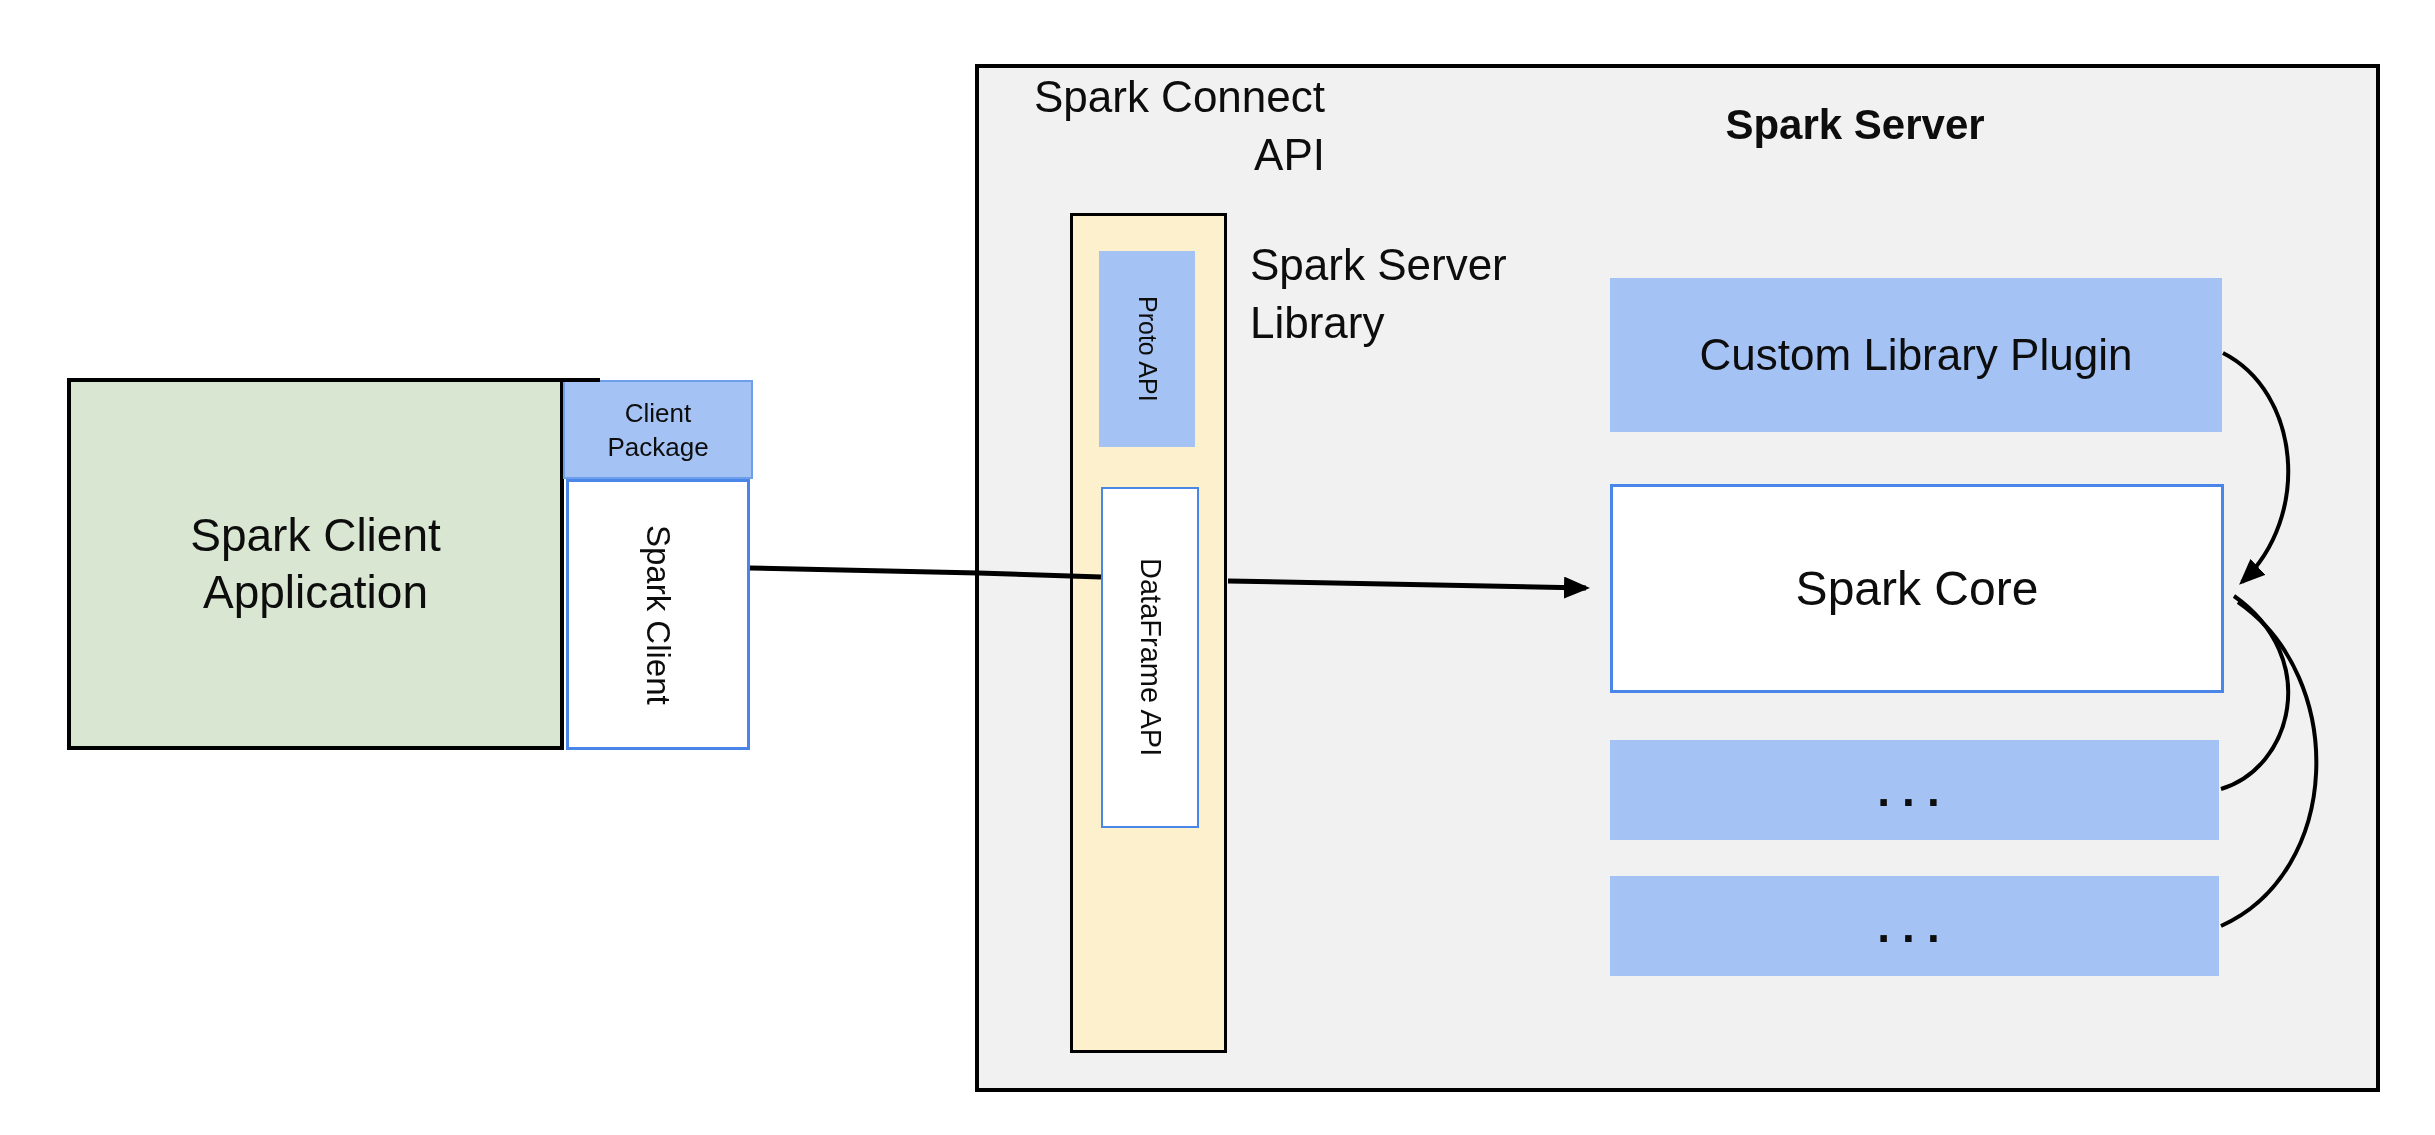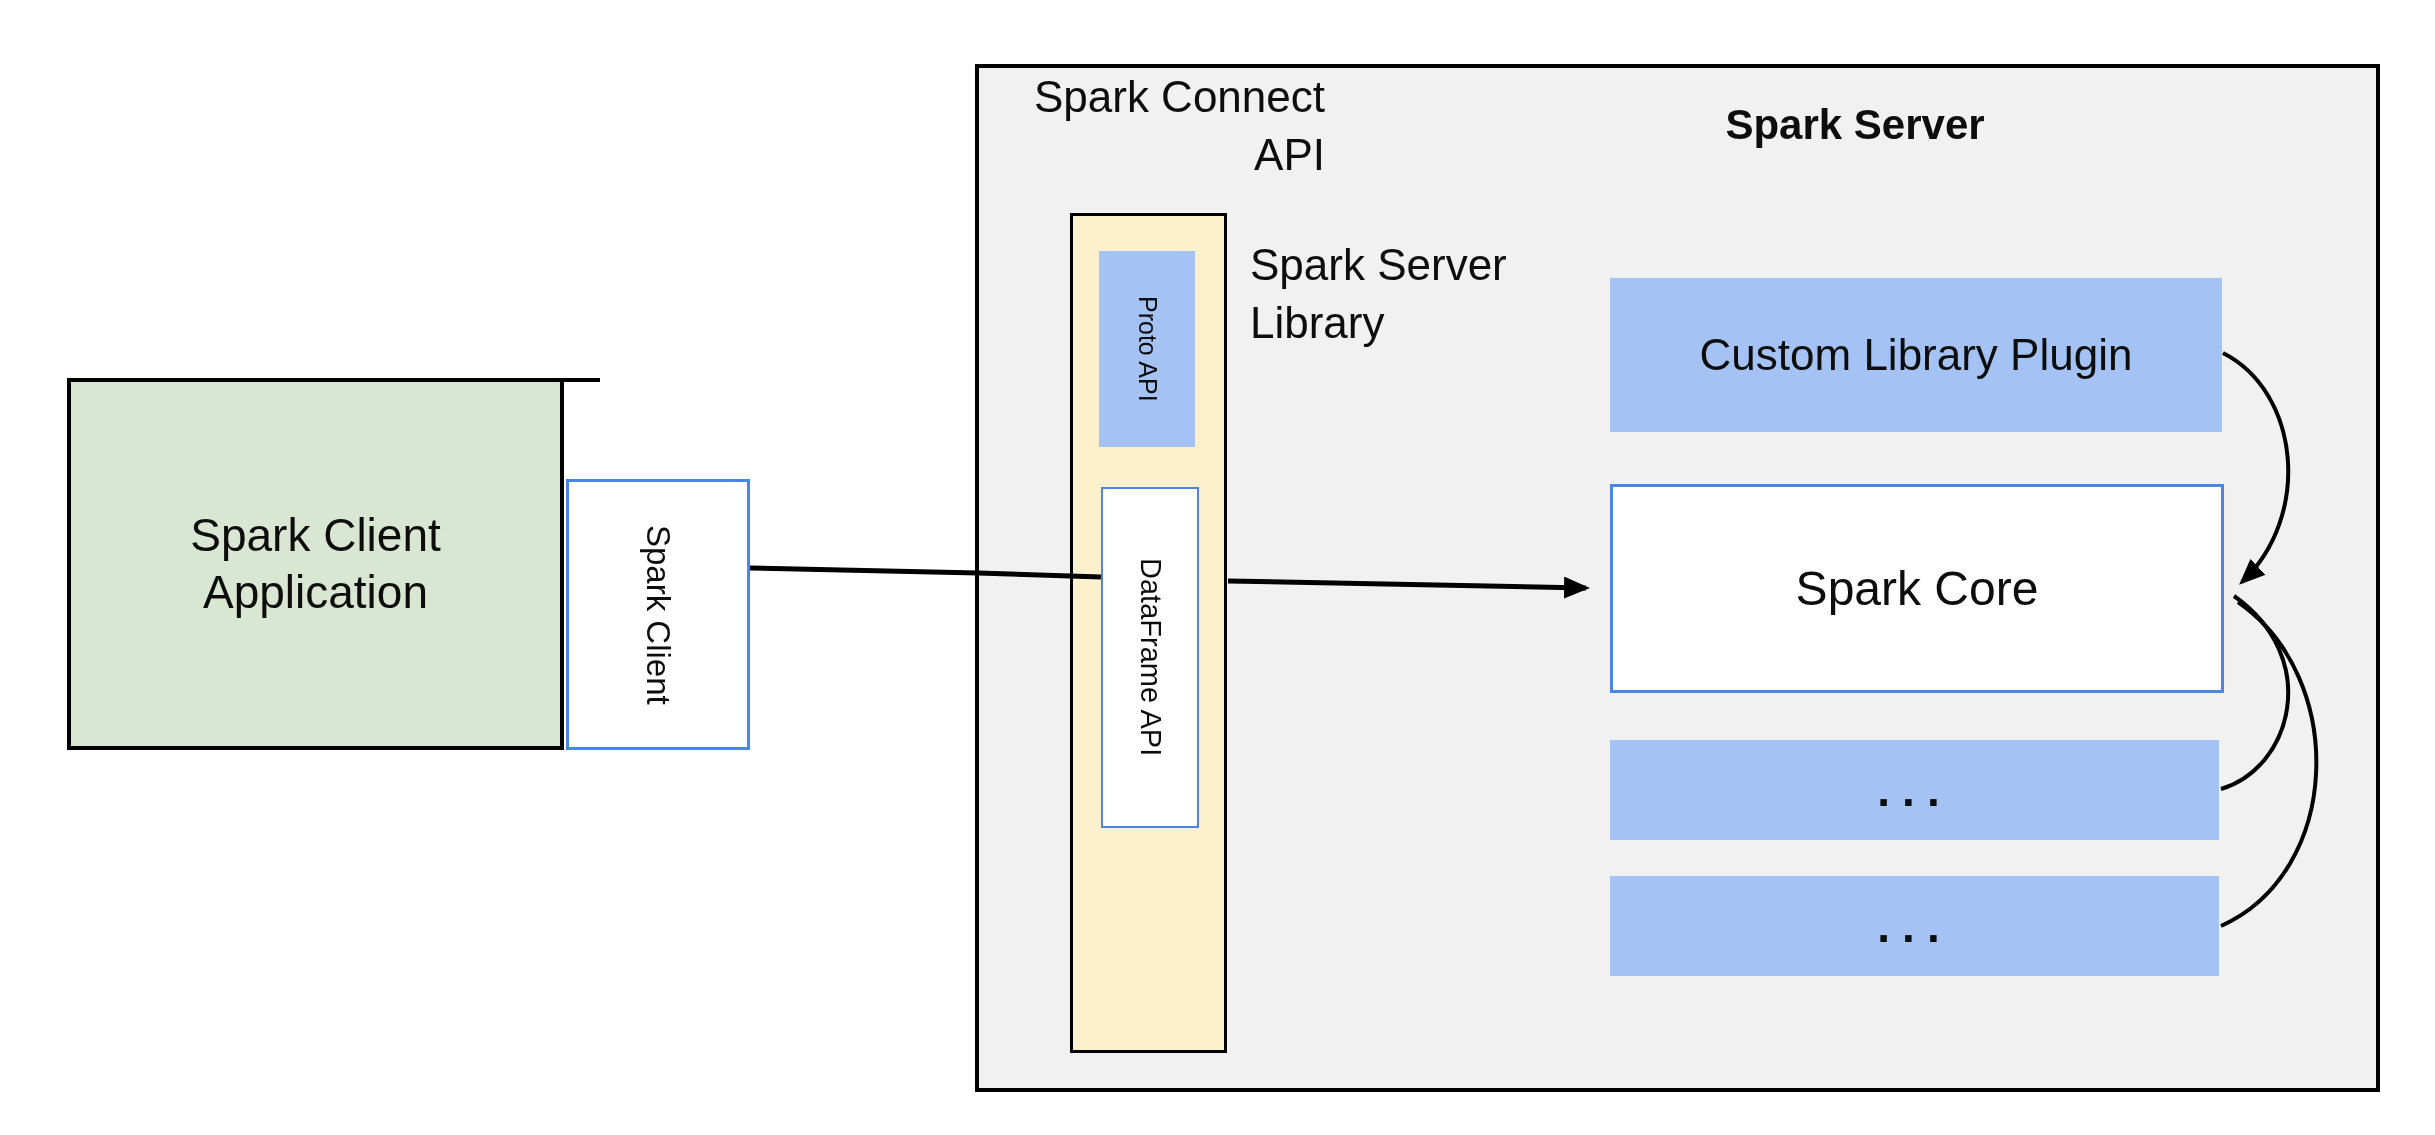--- a/index.html
+++ b/index.html
@@ -134,20 +134,22 @@
   </div>
 
   <div class="abs center dots-box" id="dots-box-2">
     <span>...</span>
   </div>
 
   <div class="abs" id="client-app-box"></div>
   <div class="abs center preline" id="client-app-label">Spark Client
 Application</div>
 
+  <div class="abs center preline" id="client-package-box">Client
+Package</div>
 
   <div class="abs center" id="spark-client-box">
     <span class="vtext">Spark Client</span>
   </div>
 
   <svg id="wires" viewBox="0 0 2435 1135" xmlns="http://www.w3.org/2000/svg">
     <defs>
       <marker id="arrowhead" markerUnits="userSpaceOnUse" markerWidth="26" markerHeight="22" refX="22" refY="11" orient="auto">
         <path d="M0,0 L26,11 L0,22 Z" fill="#000000"></path>
       </marker>

